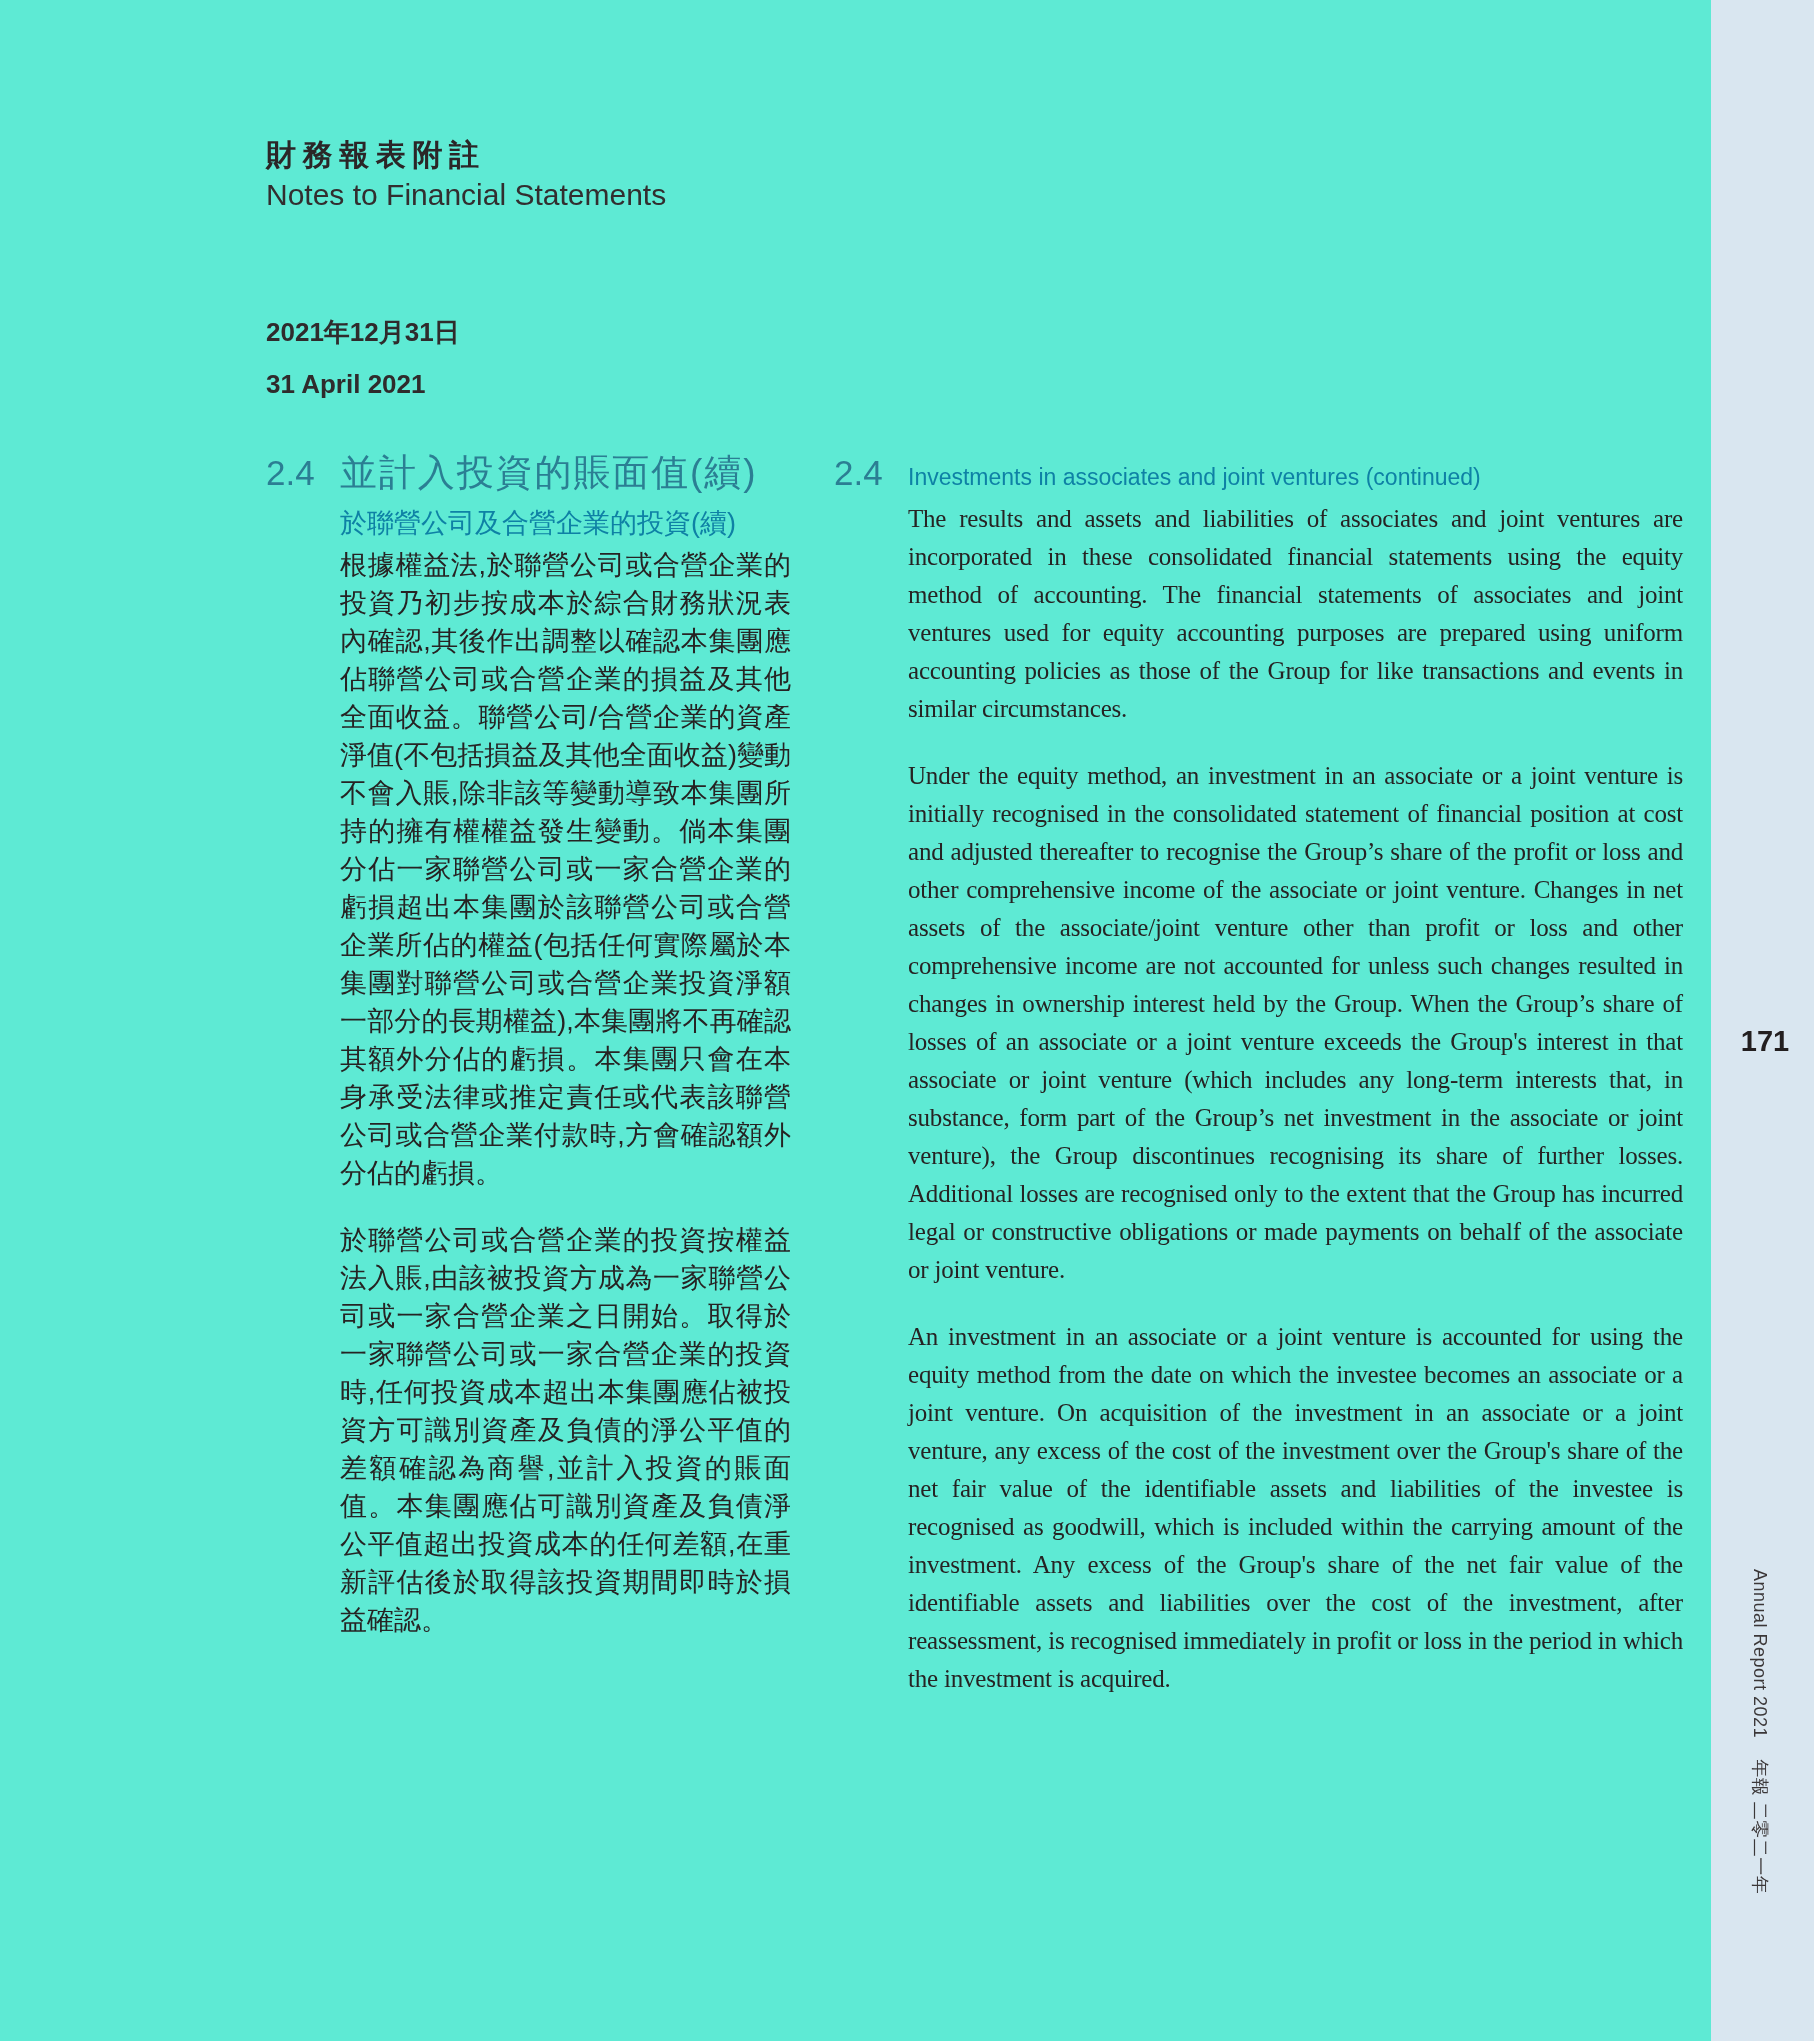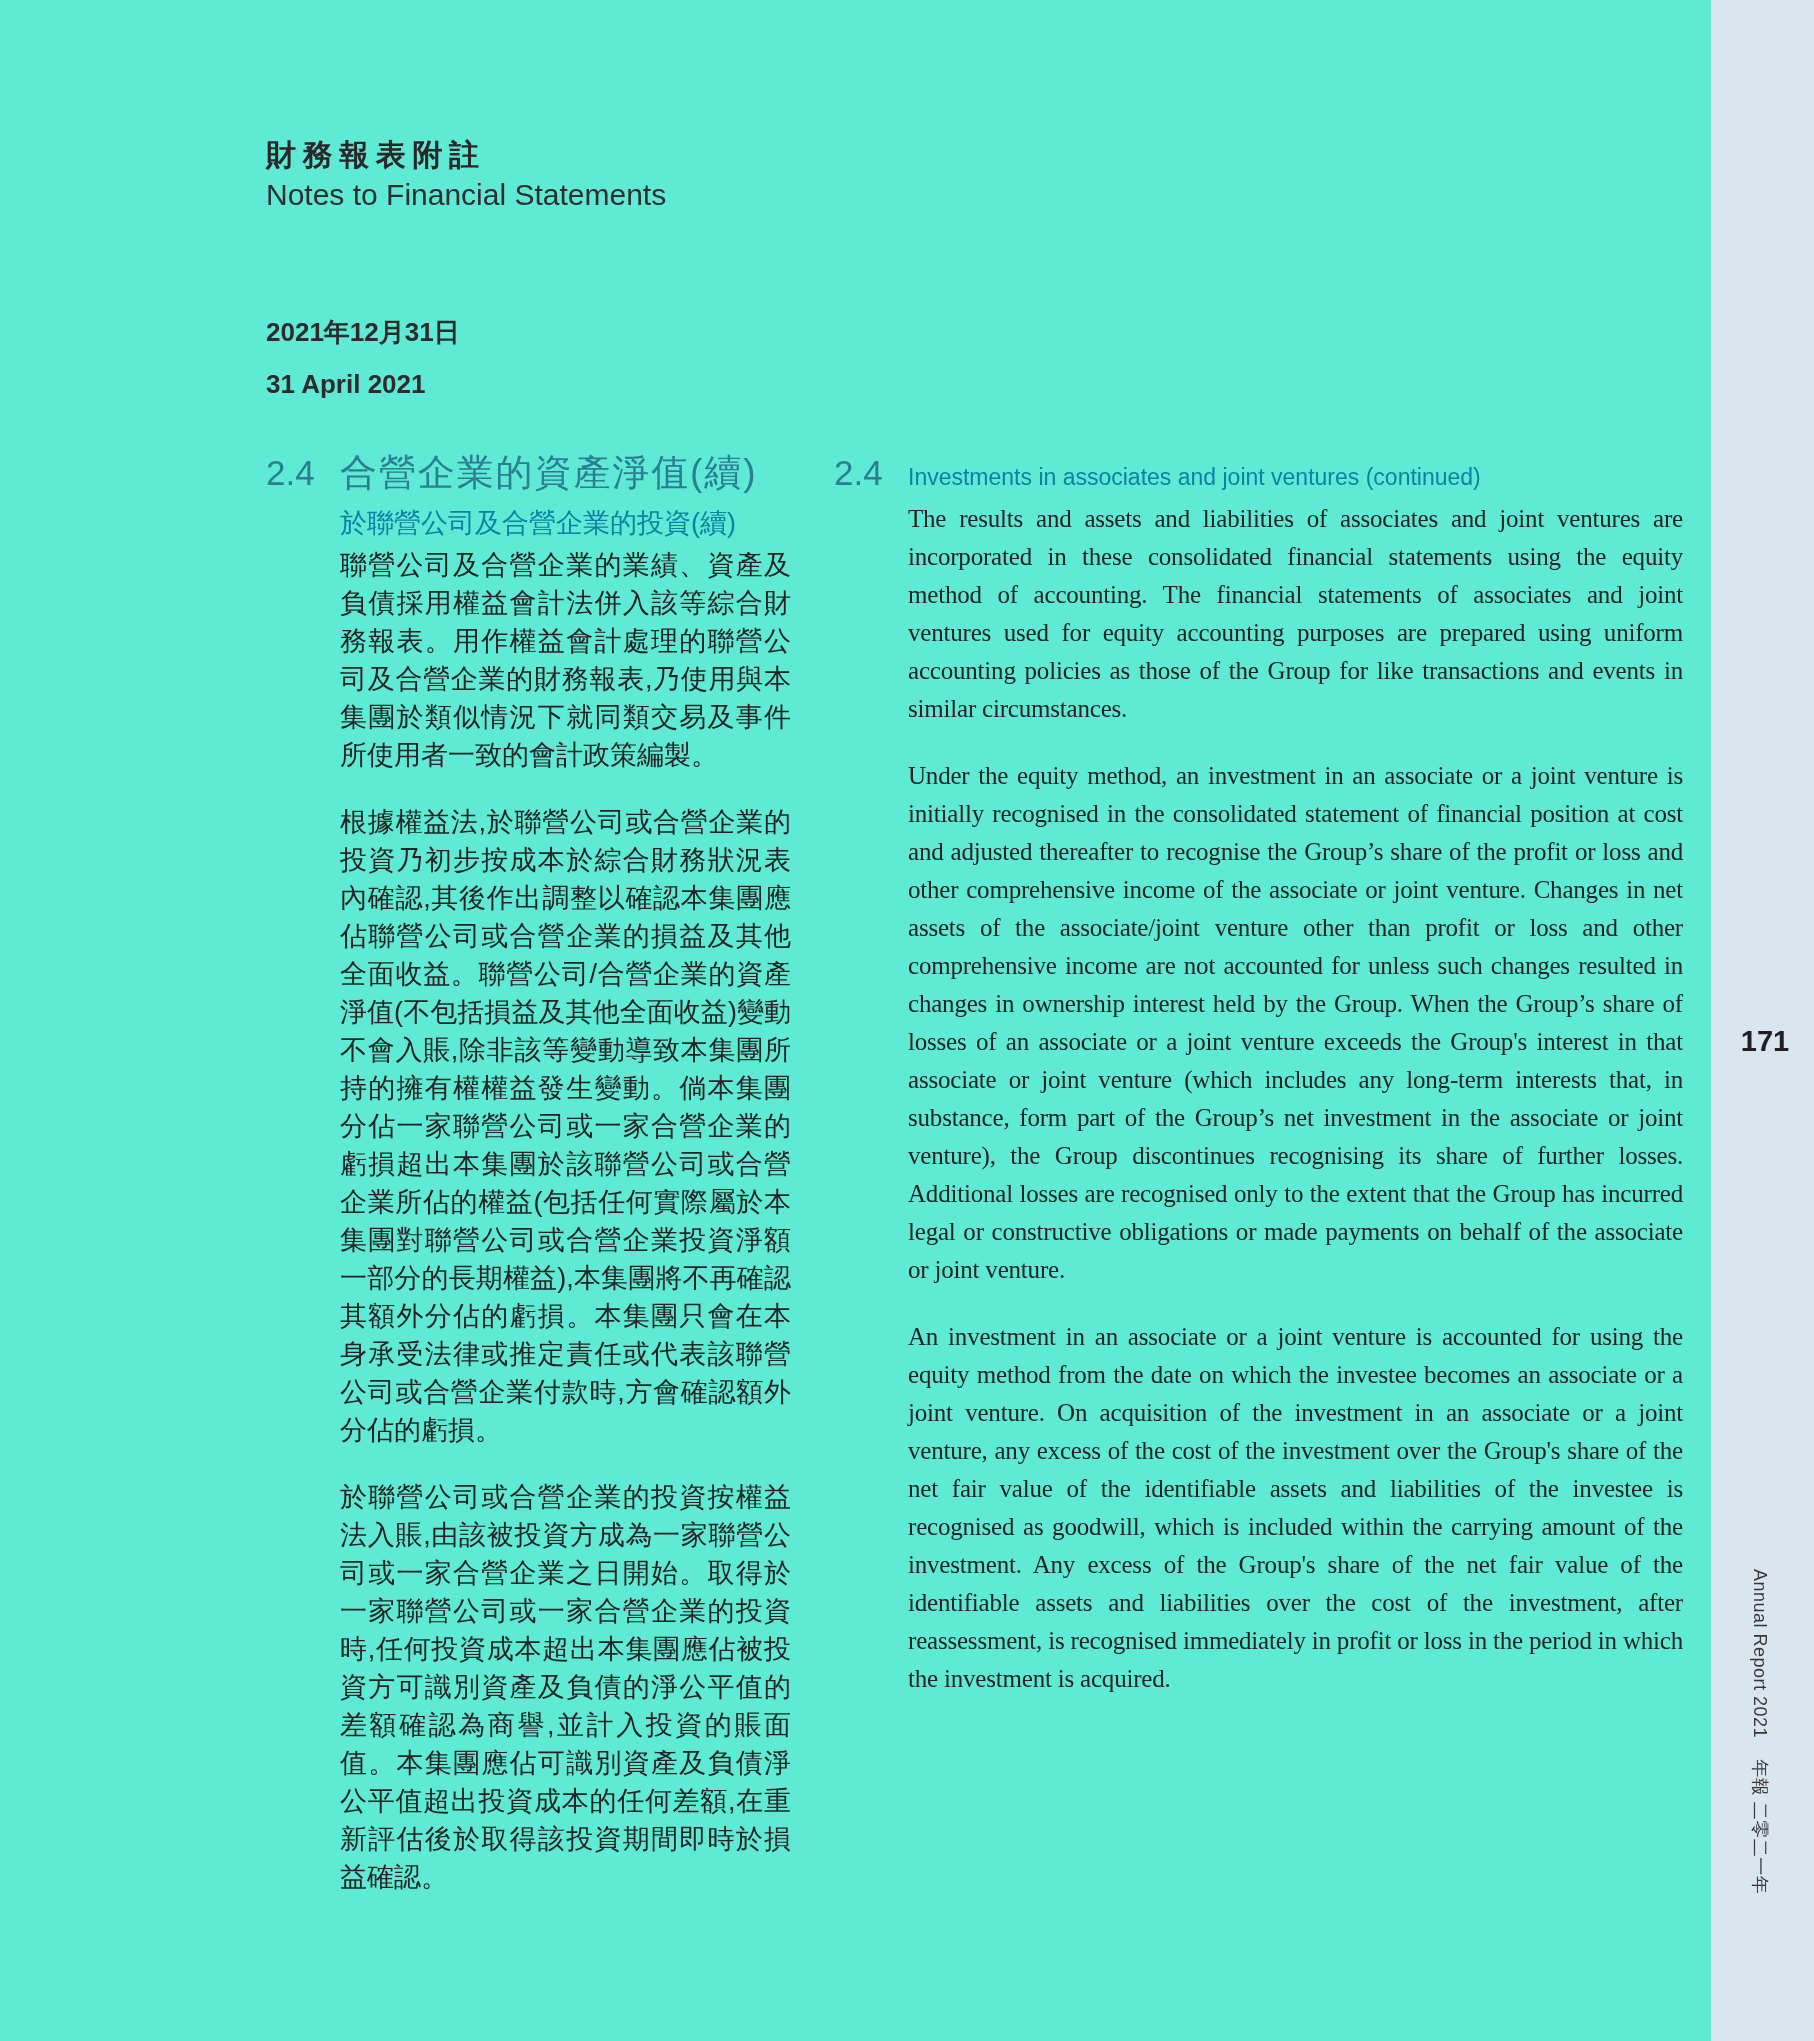--- a/index.html
+++ b/index.html
@@ -88,23 +88,22 @@
   </div>
 
   <div class="doc-date">
     <div>2021年12月31日</div>
     <div>31 April 2021</div>
   </div>
 
   <div class="col col-left">
     <div class="sec-num">2.4</div>
     <div class="col-body">
-      <div class="sec-heading">合營企業的資產淨值(續)</div>
+      <div class="sec-heading">並計入投資的賬面值(續)</div>
       <div class="sec-subhead">於聯營公司及合營企業的投資(續)</div>
-      <div class="para">聯營公司及合營企業的業績、資產及負債採用權益會計法併入該等綜合財務報表。用作權益會計處理的聯營公司及合營企業的財務報表,乃使用與本集團於類似情況下就同類交易及事件所使用者一致的會計政策編製。</div>
       <div class="para">根據權益法,於聯營公司或合營企業的投資乃初步按成本於綜合財務狀況表內確認,其後作出調整以確認本集團應佔聯營公司或合營企業的損益及其他全面收益。聯營公司/合營企業的資產淨值(不包括損益及其他全面收益)變動不會入賬,除非該等變動導致本集團所持的擁有權權益發生變動。倘本集團分佔一家聯營公司或一家合營企業的虧損超出本集團於該聯營公司或合營企業所佔的權益(包括任何實際屬於本集團對聯營公司或合營企業投資淨額一部分的長期權益),本集團將不再確認其額外分佔的虧損。本集團只會在本身承受法律或推定責任或代表該聯營公司或合營企業付款時,方會確認額外分佔的虧損。</div>
       <div class="para">於聯營公司或合營企業的投資按權益法入賬,由該被投資方成為一家聯營公司或一家合營企業之日開始。取得於一家聯營公司或一家合營企業的投資時,任何投資成本超出本集團應佔被投資方可識別資產及負債的淨公平值的差額確認為商譽,並計入投資的賬面值。本集團應佔可識別資產及負債淨公平值超出投資成本的任何差額,在重新評估後於取得該投資期間即時於損益確認。</div>
     </div>
   </div>
 
   <div class="col col-right">
     <div class="sec-num">2.4</div>
     <div class="col-body">
       <div class="sec-subhead">Investments in associates and joint ventures (continued)</div>
       <div class="para">The results and assets and liabilities of associates and joint ventures are incorporated in these consolidated financial statements using the equity method of accounting. The financial statements of associates and joint ventures used for equity accounting purposes are prepared using uniform accounting policies as those of the Group for like transactions and events in similar circumstances.</div>

